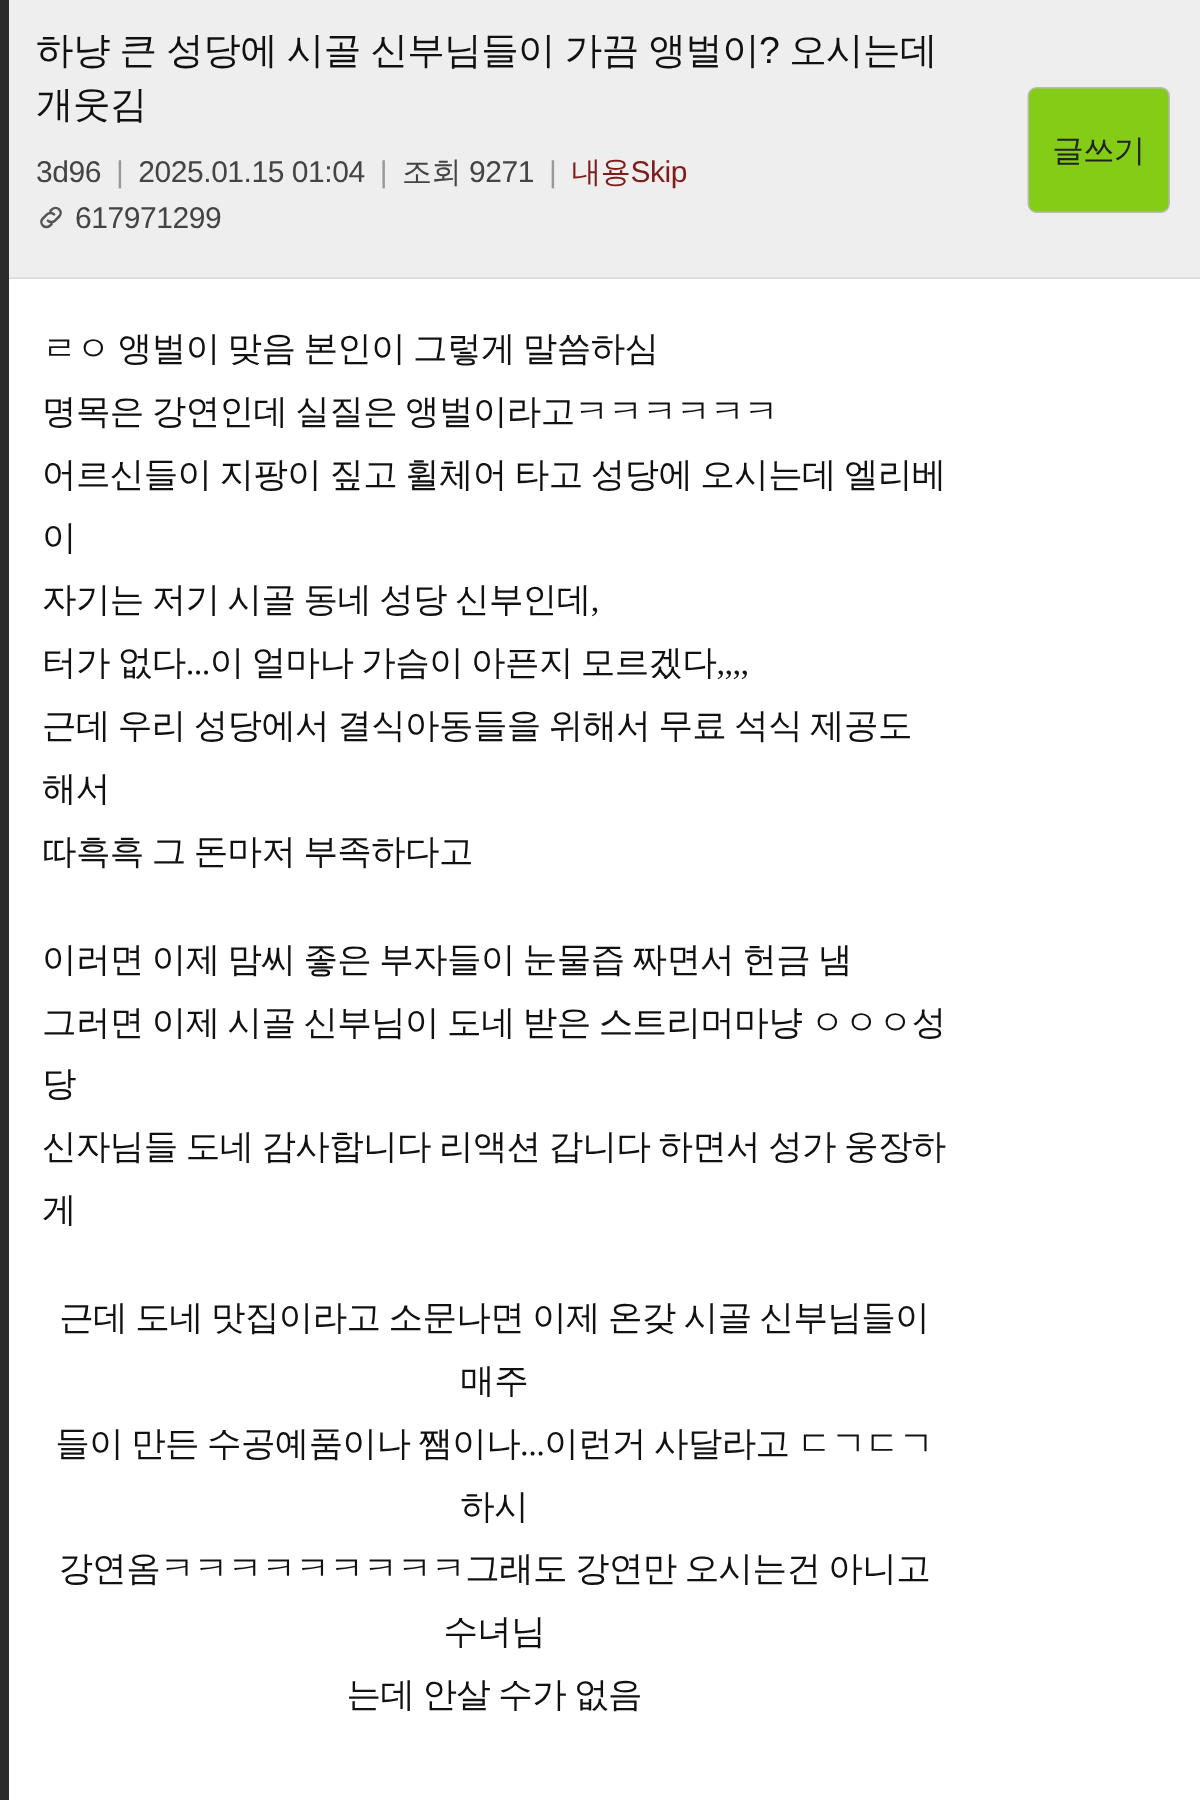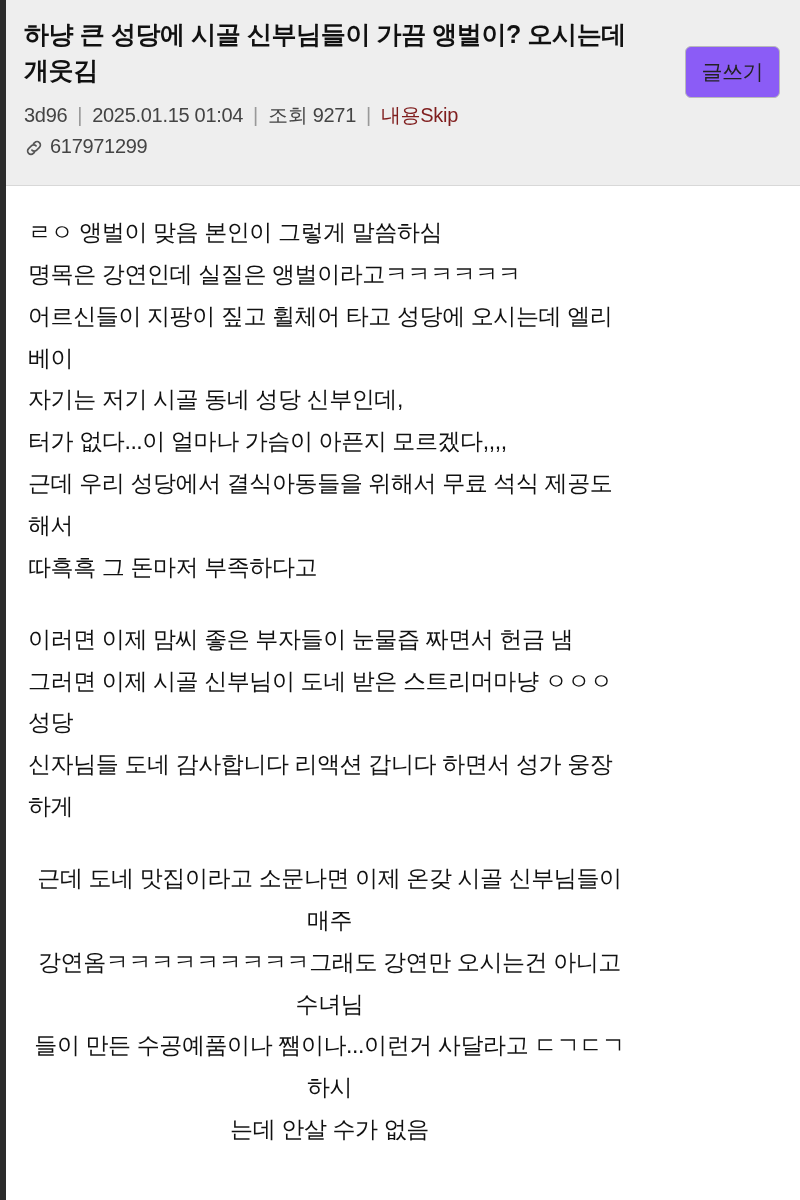--- a/index.html
+++ b/index.html
@@ -31,21 +31,21 @@
     position: relative;
     margin-left: 6px;
     width: 794px;
     background: #eeeeee;
     padding: 16px 18px 14px 18px;
     border-bottom: 1px solid #d8d8d8;
     min-height: 186px;
   }
   .post-title {
     font-size: 25px;
-    font-weight: bold;
+    font-weight: normal;
     line-height: 1.45;
     color: #111111;
     letter-spacing: -0.4px;
     margin: 0 110px 10px 0;
     word-break: keep-all;
   }
   .meta-line {
     font-size: 20px;
     color: #444444;
     line-height: 1.6;
@@ -56,54 +56,55 @@
     gap: 0;
   }
   .meta-item { white-space: nowrap; }
   .meta-sep {
     color: #999999;
     padding: 0 10px;
   }
   .meta-skip { color: #7f1d1d; }
   .meta-link-row {
     display: flex;
-    align-items: flex-end;
+    align-items: flex-start;
     font-size: 20px;
     color: #444444;
     margin-top: 4px;
     letter-spacing: -0.3px;
   }
   .link-icon {
     display: inline-block;
     width: 20px;
     height: 20px;
     margin-right: 6px;
     flex: none;
     line-height: 0;
   }
   .write-btn {
     position: absolute;
     right: 20px;
-    top: 46px;
-    background: #8b5cf6;
+    top: 58px;
+    background: #84cc16;
     border: 1px solid #b9b9b9;
     border-radius: 6px;
-    padding: 11px 16px;
+    padding: 27px 16px;
     font-size: 21px;
     color: #222222;
     font-family: "Liberation Sans", sans-serif;
     letter-spacing: -0.5px;
     cursor: pointer;
   }
   
   .body {
     margin-left: 6px;
     width: 647px;
     background: #ffffff;
     padding: 26px 22px 20px 22px;
+    font-family: Liberation Serif, serif;
   }
   .para {
     font-size: 23px;
     line-height: 1.82;
     color: #111111;
     letter-spacing: -0.4px;
     margin: 0 0 30px 0;
     word-break: break-word;
   }
   .para:last-child { margin-bottom: 0; text-align: center; }
@@ -153,19 +154,19 @@
       <span class="ln">근데 우리 성당에서 결식아동들을 위해서 무료 석식 제공도 해서</span>
       <span class="ln">따흑흑 그 돈마저 부족하다고</span>
     </p>
     <p class="para">
       <span class="ln">이러면 이제 맘씨 좋은 부자들이 눈물즙 짜면서 헌금 냄</span>
       <span class="ln">그러면 이제 시골 신부님이 도네 받은 스트리머마냥 ㅇㅇㅇ성당</span>
       <span class="ln">신자님들 도네 감사합니다 리액션 갑니다 하면서 성가 웅장하게</span>
     </p>
     <p class="para">
       <span class="ln">근데 도네 맛집이라고 소문나면 이제 온갖 시골 신부님들이 매주</span>
+      <span class="ln">들이 만든 수공예품이나 쨈이나...이런거 사달라고 ㄷㄱㄷㄱ하시</span>
       <span class="ln">강연옴ㅋㅋㅋㅋㅋㅋㅋㅋㅋ그래도 강연만 오시는건 아니고 수녀님</span>
-      <span class="ln">들이 만든 수공예품이나 쨈이나...이런거 사달라고 ㄷㄱㄷㄱ하시</span>
       <span class="ln">는데 안살 수가 없음</span>
     </p>
   </div>
 
 </div>
 
 </body></html>

